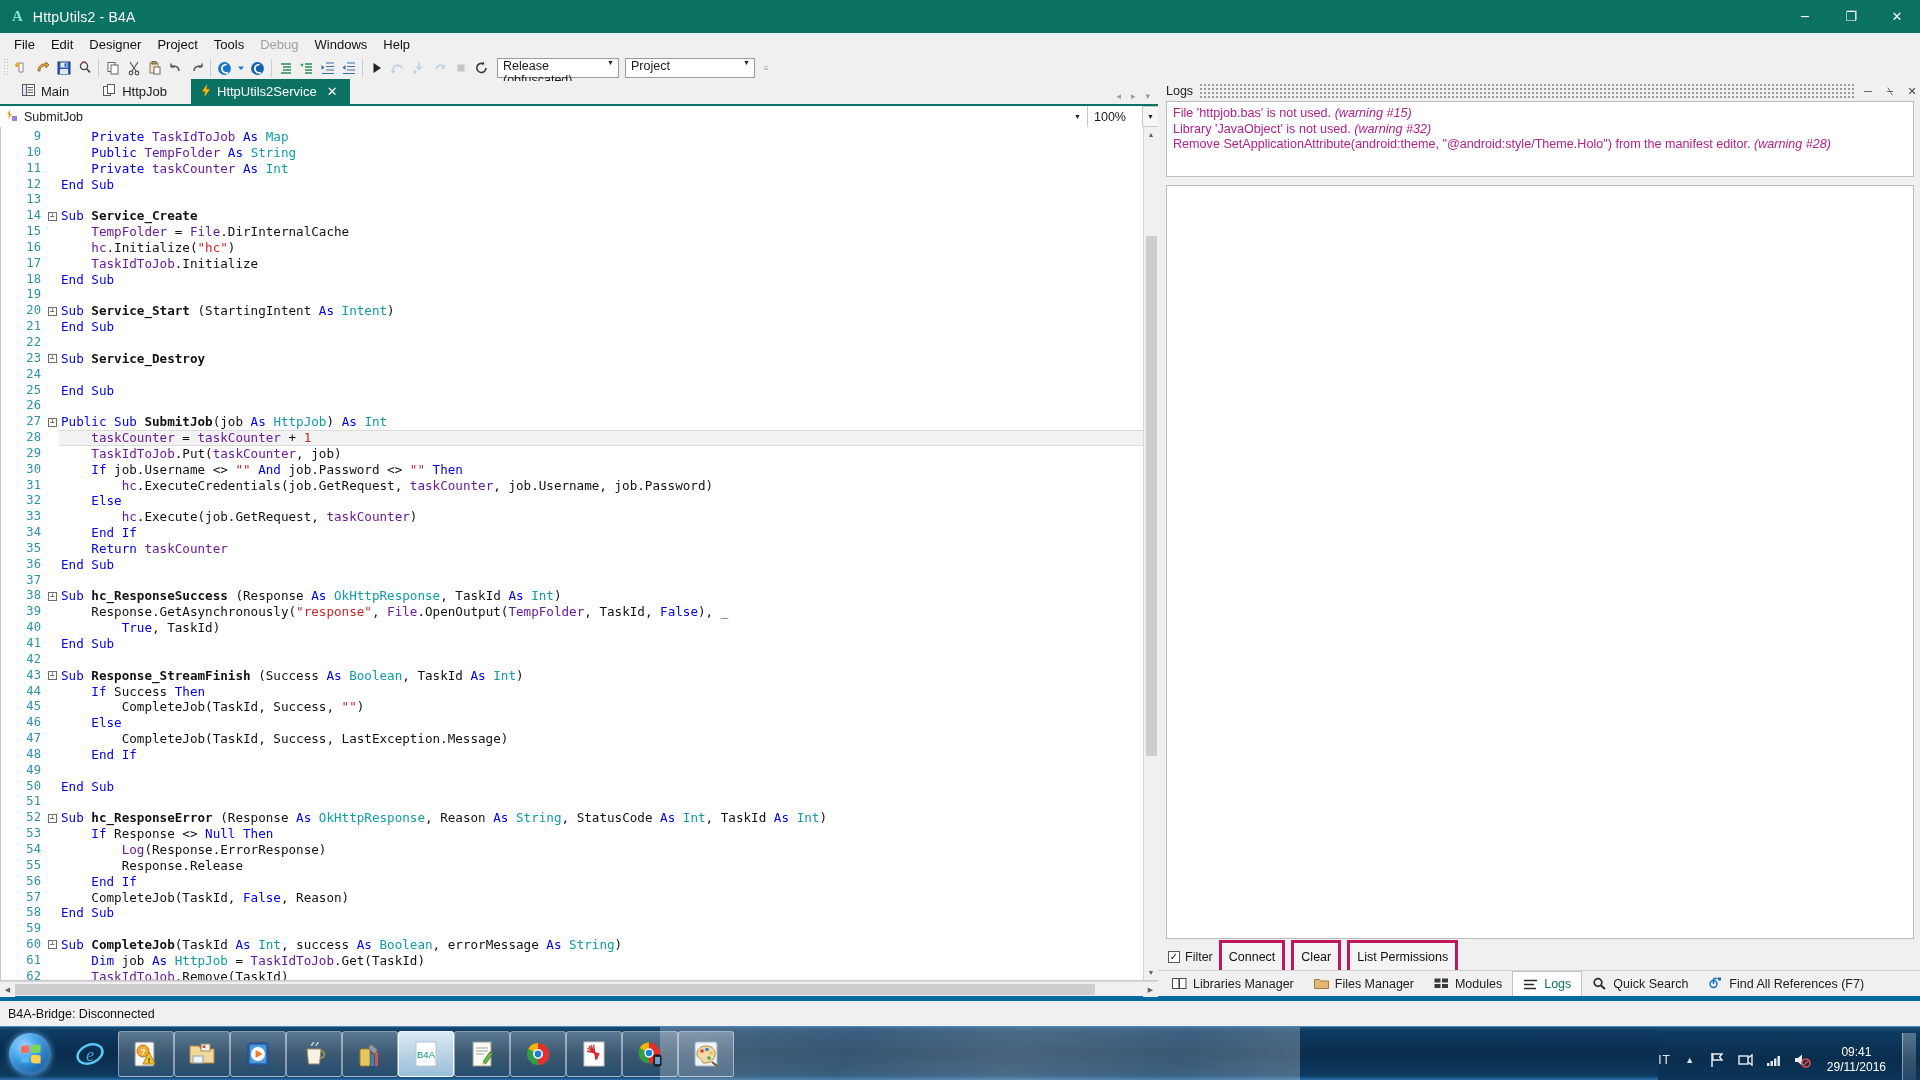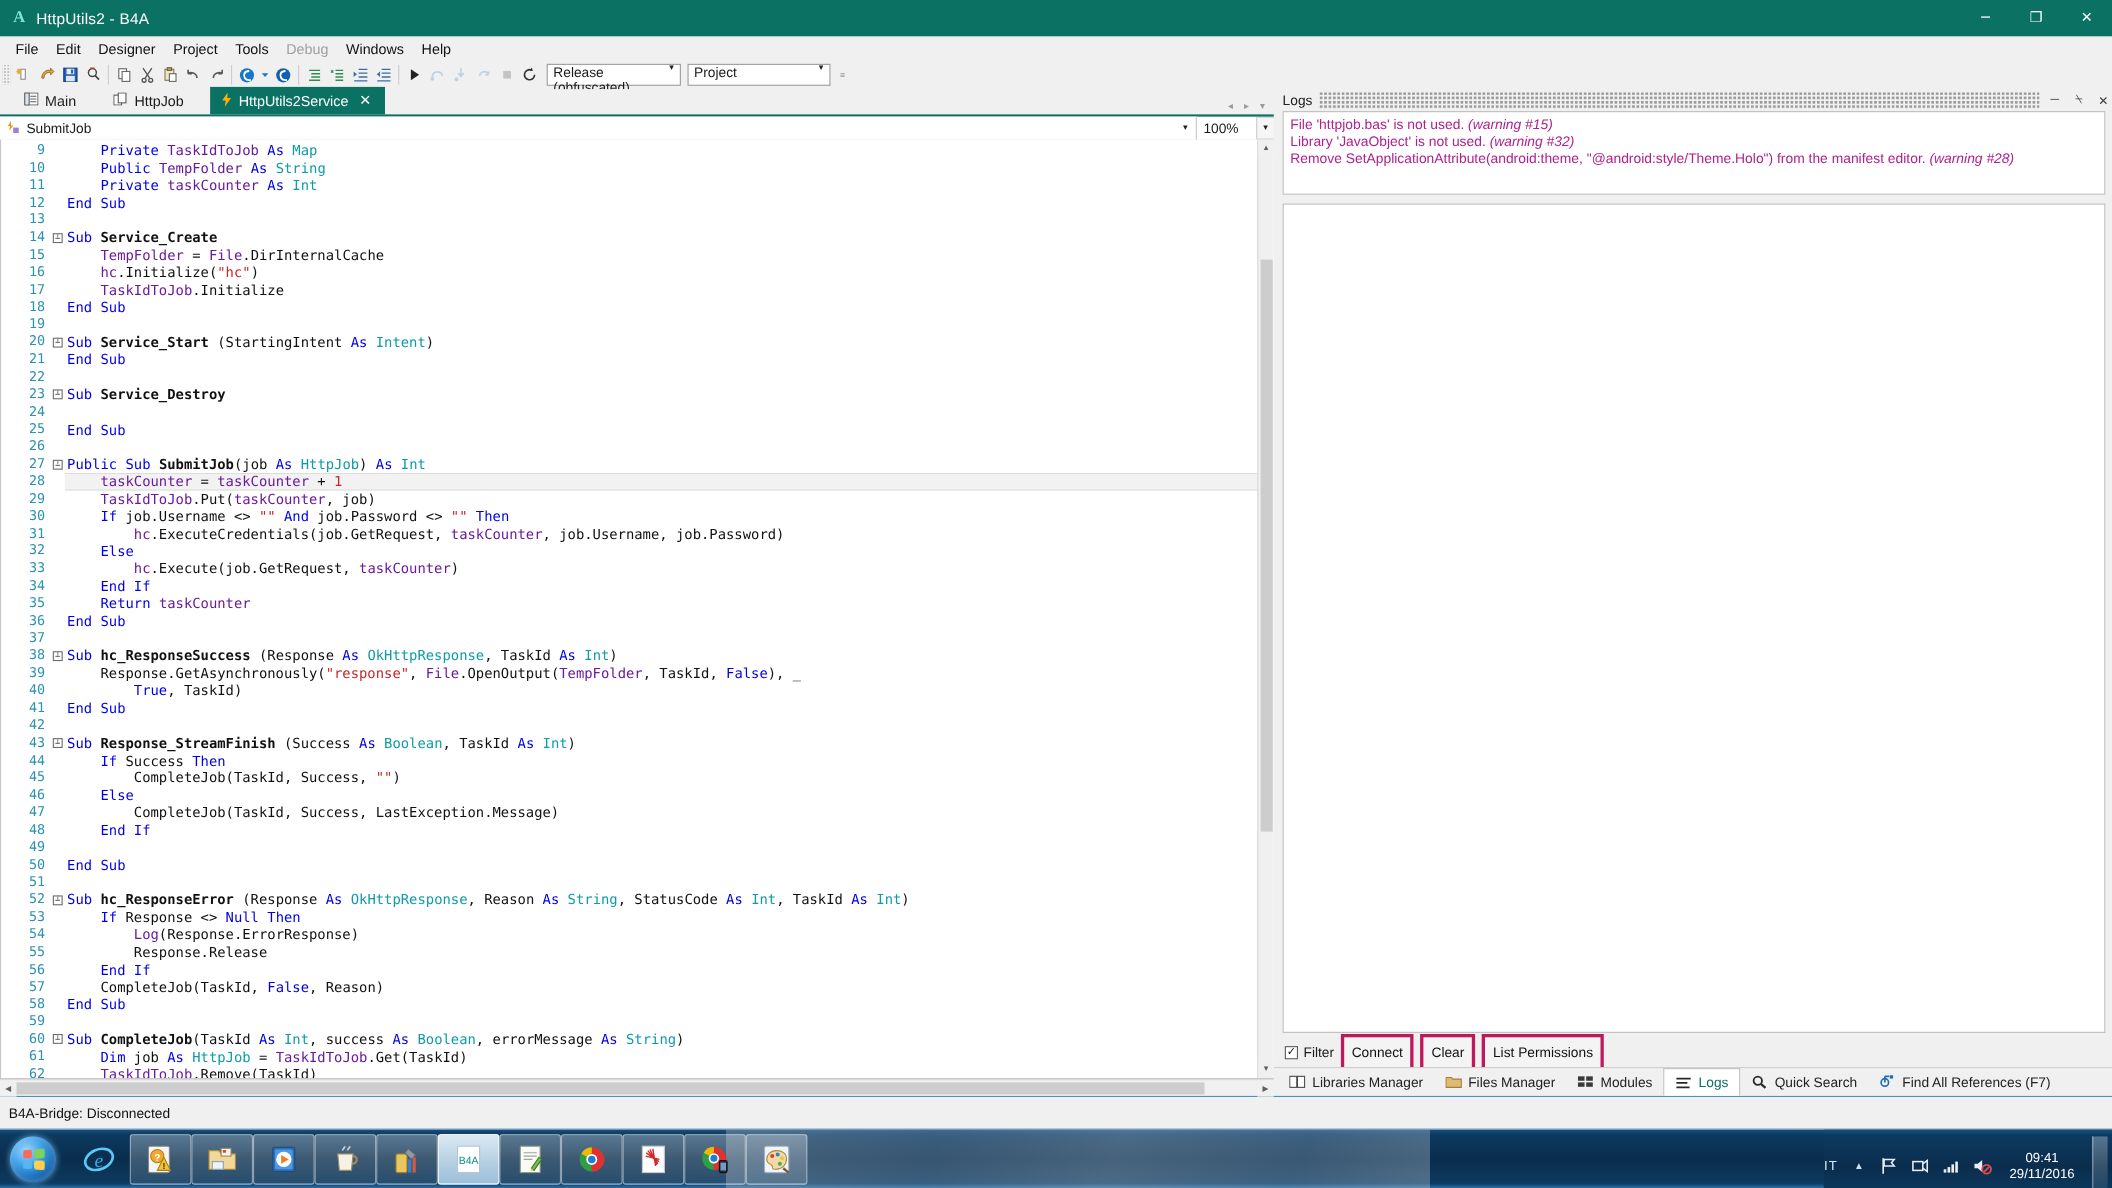--- a/index.html
+++ b/index.html
@@ -180,21 +180,21 @@
   }
   .btab{ display:flex; align-items:center; gap:6px; padding:0 10px; font-size:12.5px; color:#222;}
   .btab.active{ background:#ffffff; border:1px solid #c3c3c3; border-bottom:0;
      color:#0b7163; }
   .btab .ico{ display:flex; align-items:center; }
 
   
   #statusbar{
     height:30px; background:#f0f0f0; display:flex; align-items:center;
     padding-left:8px; font-size:12.5px; color:#111;
-    border-top:1px solid #0369a1;
+    border-top:5px solid #0369a1;
   }
 
   
   #taskbar{
     height:54px; width:1920px;
     background:linear-gradient(to bottom,#1b4e78 0%, #0d3a60 8%, #0a2d4d 50%, #0d3a60 92%, #2a6ea8 100%);
     display:flex; align-items:center; position:relative;
     border-top:1px solid #4a8ac0;
   }
   #startorb{

